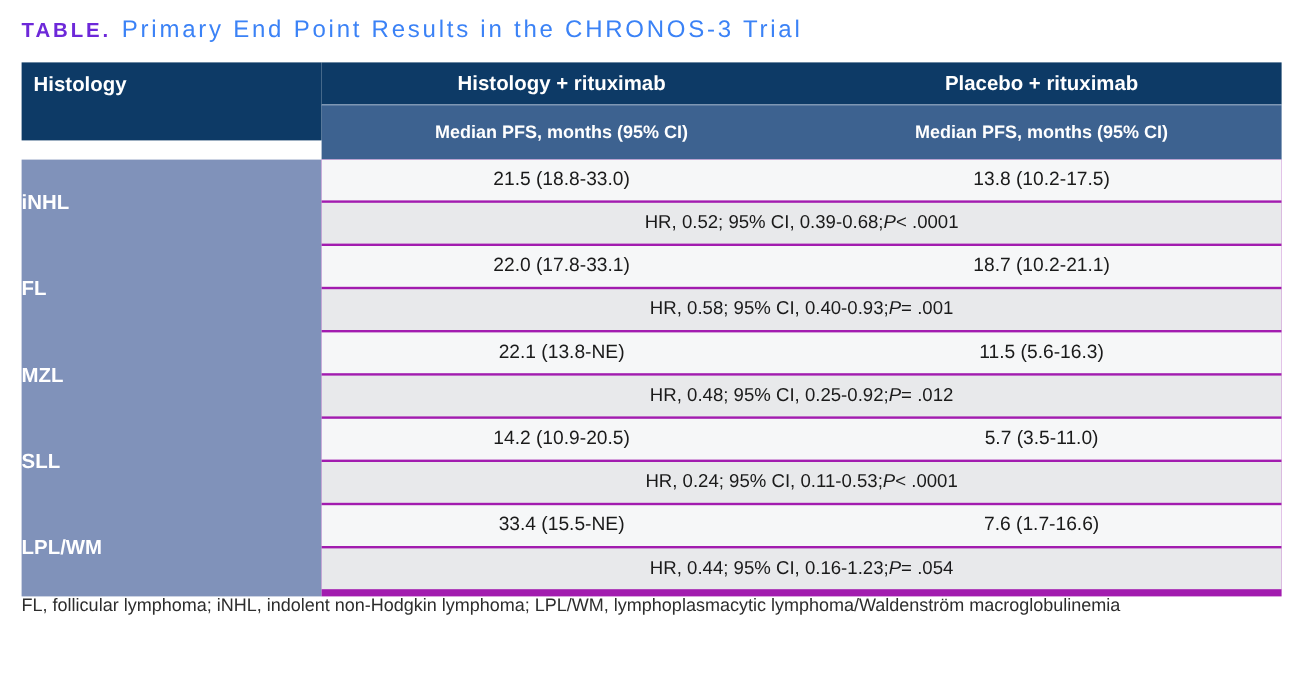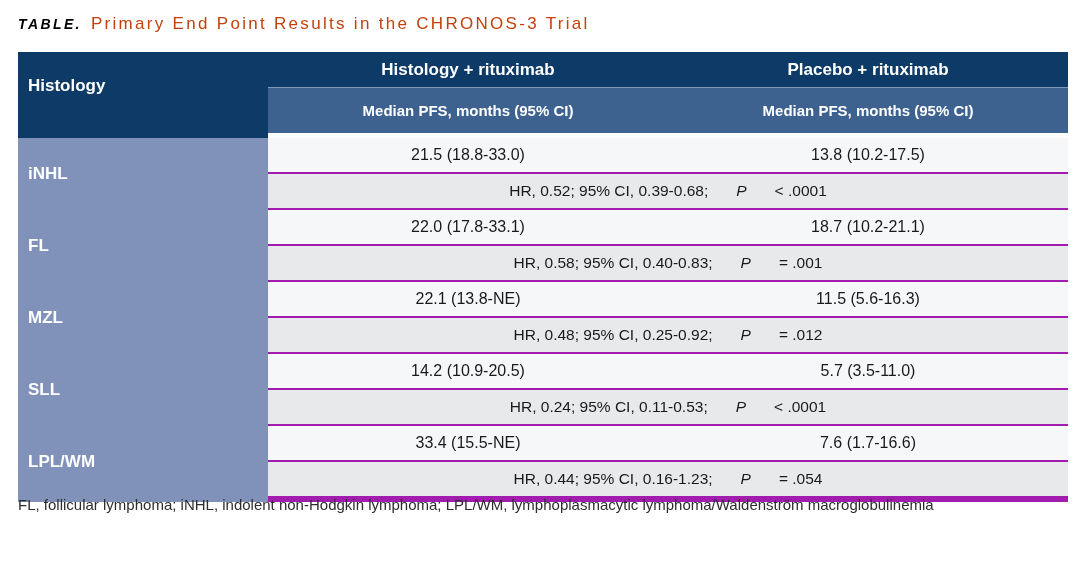--- a/index.html
+++ b/index.html
@@ -17,52 +17,51 @@
   .table-title {
     position: absolute;
     left: 18px;
     top: 14px;
     display: flex;
     align-items: baseline;
     gap: 9px;
     white-space: nowrap;
   }
   .title-label {
-    color: #000000;
-    font-weight: bold;
-    font-size: 14px;
+    color: #6d28d9;
+    font-weight: bold;
+    font-size: 17px;
     letter-spacing: 2.4px;
-    font-style: italic;
   }
   .title-text {
-    color: #c2410c;
+    color: #3b82f6;
     font-weight: 500;
-    font-size: 17px;
+    font-size: 20px;
     letter-spacing: 2.3px;
   }
 
   
   .results-table {
     position: absolute;
     left: 18px;
     top: 52px;
     width: 1050px;
   }
 
   .thead { display: flex; }
   .histology-head {
     width: 250px;
-    height: 86px;
+    height: 65px;
     background: #0d3a66;
     color: #ffffff;
     font-weight: bold;
     font-size: 17px;
     display: flex;
     align-items: flex-start;
-    padding: 24px 0 0 10px;
+    padding: 9px 0 0 10px;
   }
   .arm-head-block { width: 800px; }
   .arm-head-row { display: flex; height: 35px; background: #0d3a66; }
   .arm-head-cell {
     width: 400px;
     color: #ffffff;
     font-weight: bold;
     font-size: 17px;
     display: flex;
     align-items: center;
@@ -87,21 +86,20 @@
   .tbody { display: flex; }
   .histology-col {
     width: 250px;
     height: 364px;
     background: #8092ba;
   }
   .histology-label {
     height: 72px;
     display: flex;
     align-items: center;
-    padding-left: 10px;
     color: #ffffff;
     font-weight: bold;
     font-size: 17px;
   }
   .data-col { width: 800px; background: #a21caf; }
   .row-group { margin: 0; }
   .value-row {
     display: flex;
     height: 34px;
     background: #f6f7f8;
@@ -117,21 +115,20 @@
   }
   .hr-row {
     height: 34px;
     background: #e8e9eb;
     margin-bottom: 2px;
     display: flex;
     align-items: center;
     justify-content: center;
     color: #1a1a1a;
     font-size: 15.5px;
-    gap: 28px;
   }
   .p-ital { font-style: italic; }
 
   
   .footnotes {
     position: absolute;
     left: 18px;
     top: 493px;
     width: 1060px;
     color: #2d2d2d;
@@ -189,21 +186,21 @@
               <span> &lt; .0001</span>
           </div>
         </div>
 
         <div class="row-group">
           <div class="value-row">
             <div class="value-cell">22.0 (17.8-33.1)</div>
             <div class="value-cell">18.7 (10.2-21.1)</div>
           </div>
           <div class="hr-row">
-            <span>HR, 0.58; 95% CI, 0.40-0.83; </span>
+            <span>HR, 0.58; 95% CI, 0.40-0.93; </span>
               <span class="p-ital">P</span>
               <span> = .001</span>
           </div>
         </div>
 
         <div class="row-group">
           <div class="value-row">
             <div class="value-cell">22.1 (13.8-NE)</div>
             <div class="value-cell">11.5 (5.6-16.3)</div>
           </div>

